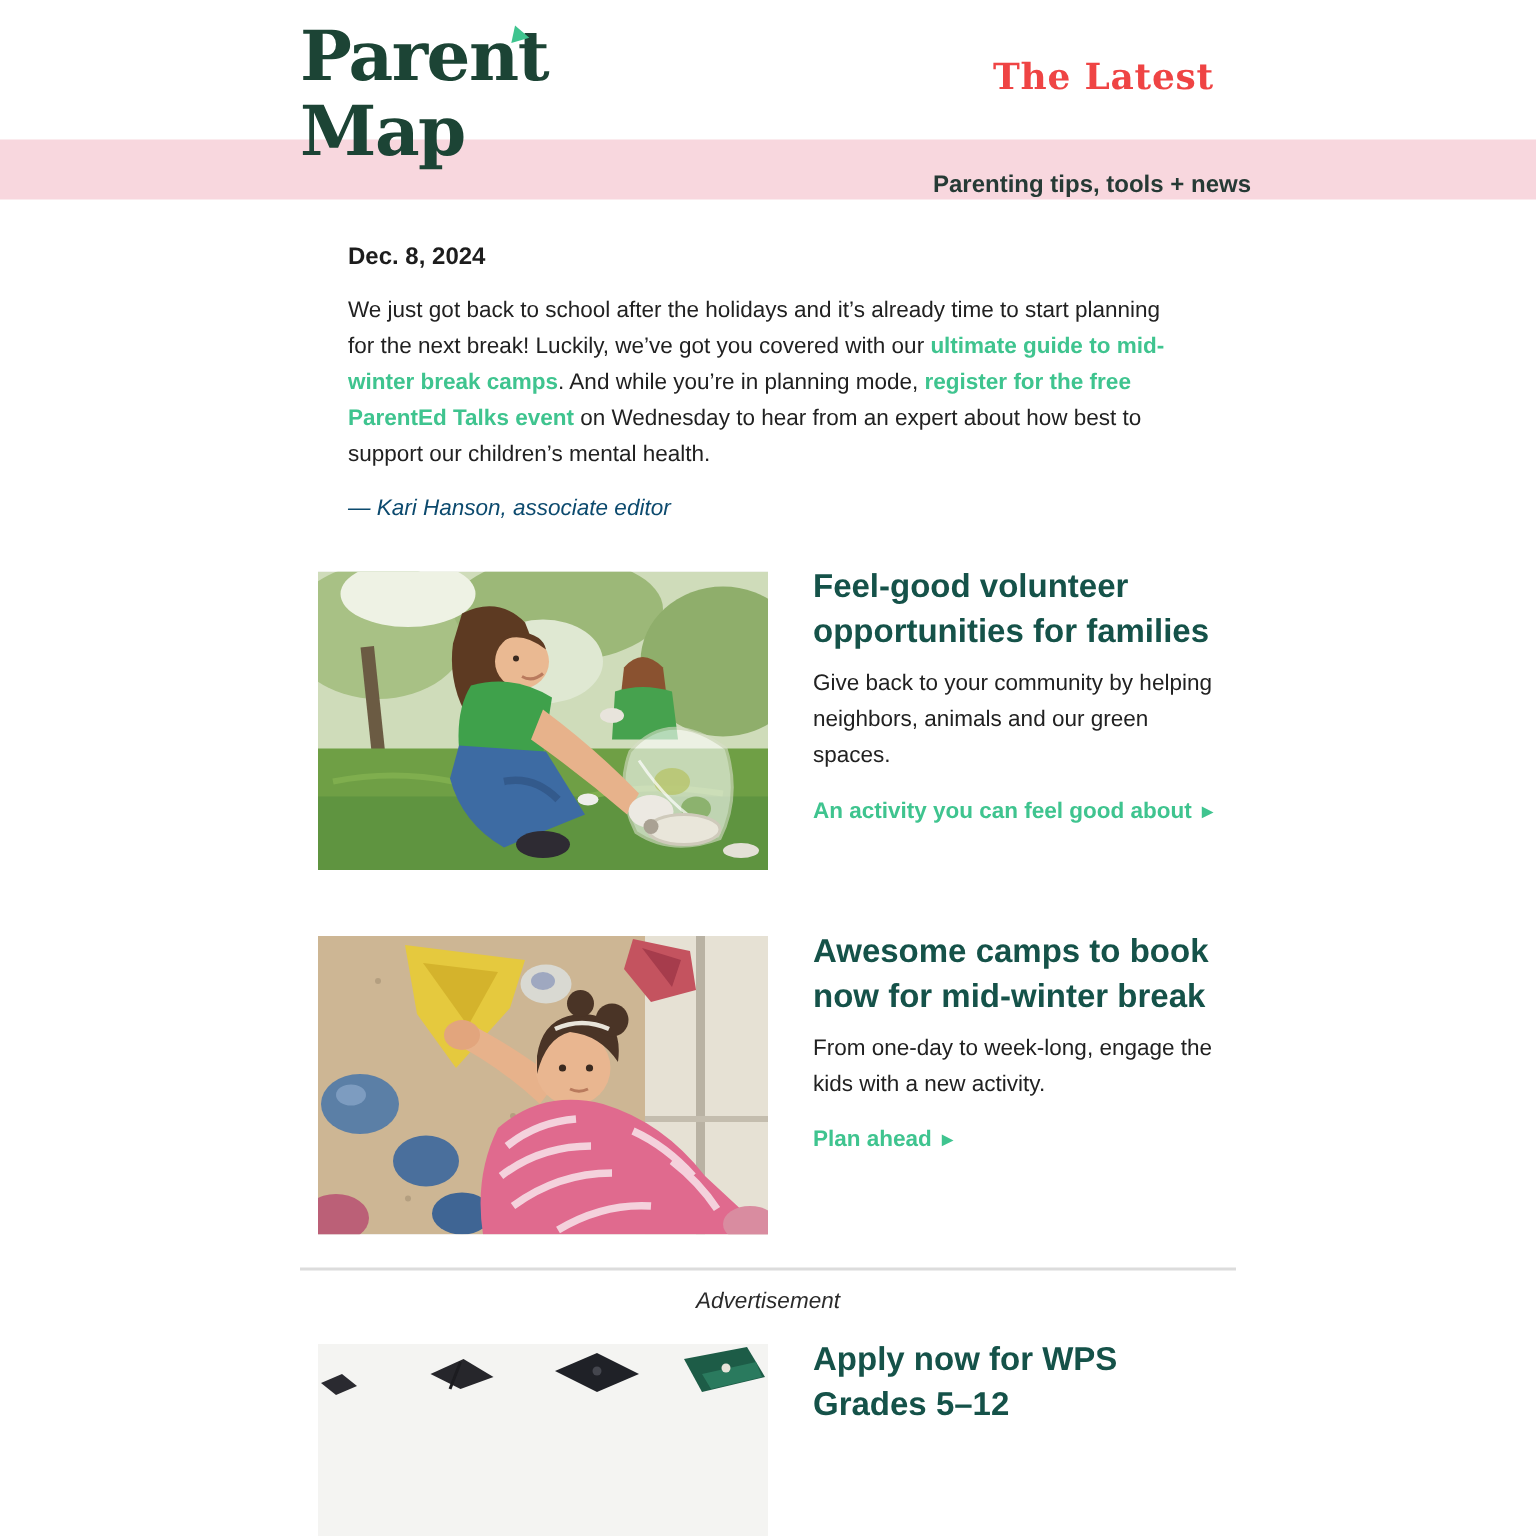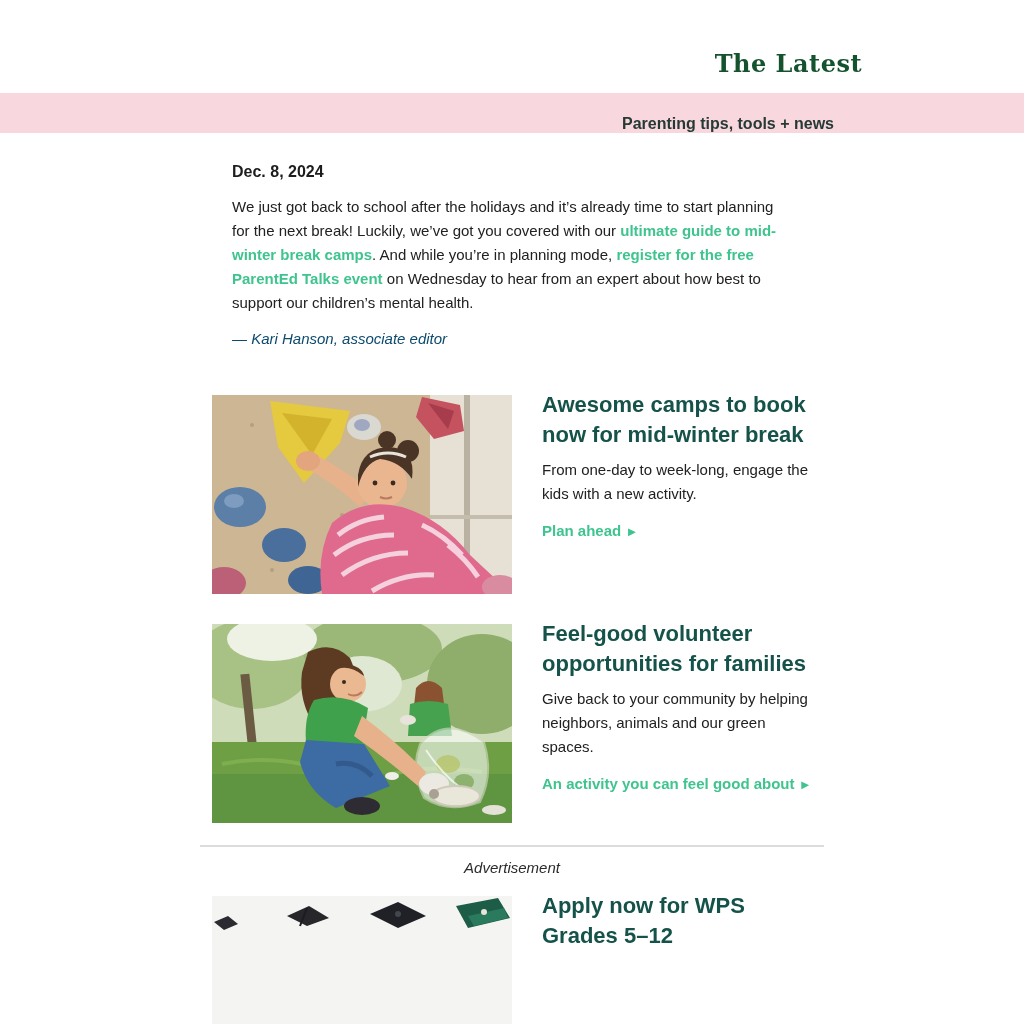--- a/index.html
+++ b/index.html
@@ -24,23 +24,23 @@
   .logo .tri {
     position:absolute; left:142px; top:6px;
     width:0; height:0;
     border-left:11px solid #3fc48f;
     border-top:6px solid transparent;
     border-bottom:6px solid transparent;
     transform:rotate(12deg);
   }
   .edition {
     position:absolute; left:662px; top:36px; width:200px; z-index:3;
-    text-align:right;
+    text-align:left;
     font-family:"DejaVu Serif", serif; font-weight:bold;
-    font-size:24px; color:#14532d; letter-spacing:0.5px;margin-top:13px;
+    font-size:24px; color:#ef4444; letter-spacing:0.5px;
   }
   .tagline {
     position:absolute; left:528px; top:115px; width:400px; z-index:3;
     text-align:center; font-weight:bold; font-size:16px; color:#263a35;
   }
 
   
   .main { width:624px; margin:0 auto; }
   .date { margin:30px 32px 0 32px; font-weight:bold; font-size:16px; color:#1d1d1d; }
   .para { margin:14px 41px 0 32px; font-size:15px; line-height:24px; color:#212121; }
@@ -71,76 +71,38 @@
   .article-row.ad { margin-top:20px; }
 </style>
 </head>
 <body>
 
 <div class="page">
 
   <div class="header">
     <div class="pink-band"></div>
 
+    <div class="logo">
+      <span class="logo-line">Parent</span>
+      <span class="logo-line">Map</span>
+      <span class="tri"></span>
+    </div>
 
     <div class="edition">The Latest</div>
     <div class="tagline">Parenting tips, tools + news</div>
   </div>
 
   <div class="main">
 
     <div class="date">Dec. 8, 2024</div>
 
     <p class="para"><span>We just got back to school after the holidays and it’s already time to start planning for the next break! Luckily, we’ve got you covered with our </span><a class="green-link">ultimate guide to mid-winter break camps</a><span>. And while you’re in planning mode, </span><a class="green-link">register for the free ParentEd Talks event</a><span> on Wednesday to hear from an expert about how best to support our children’s mental health.</span></p>
 
 
     <div class="byline">— Kari Hanson, associate editor</div>
-
-    <div class="article-row first">
-      <div class="article-image">
-        <svg viewBox="0 0 300 199" preserveAspectRatio="none">
-          <rect x="0" y="0" width="300" height="199" fill="#cdb694"></rect>
-          <rect x="218" y="0" width="82" height="199" fill="#e6e1d4"></rect>
-          <rect x="252" y="0" width="6" height="199" fill="#b9b2a3"></rect>
-          <rect x="218" y="120" width="82" height="4" fill="#c4bdae"></rect>
-          <circle cx="40" cy="30" r="2" fill="#b49f80"></circle>
-            <circle cx="130" cy="120" r="2" fill="#b49f80"></circle>
-            <circle cx="60" cy="175" r="2" fill="#b49f80"></circle>
-          <polygon points="58,6 138,16 128,48 92,88 66,52" fill="#e5c93e"></polygon>
-          <polygon points="70,18 120,24 100,60" fill="#d4b32c"></polygon>
-          <ellipse cx="152" cy="32" rx="17" ry="13" fill="#d9d9d2"></ellipse>
-          <ellipse cx="150" cy="30" rx="8" ry="6" fill="#9fa8c0"></ellipse>
-          <polygon points="210,2 248,10 252,36 222,44 204,22" fill="#c4535f"></polygon>
-          <polygon points="216,8 242,16 236,34" fill="#a63c4c"></polygon>
-          <ellipse cx="28" cy="112" rx="26" ry="20" fill="#5b7fa6"></ellipse>
-          <ellipse cx="22" cy="106" rx="10" ry="7" fill="#7d9cc0"></ellipse>
-          <ellipse cx="72" cy="150" rx="22" ry="17" fill="#4a6f9c"></ellipse>
-          <ellipse cx="96" cy="185" rx="20" ry="14" fill="#3f6594"></ellipse>
-          <ellipse cx="12" cy="188" rx="22" ry="16" fill="#bb6077"></ellipse>
-          <path d="M88,70 Q120,86 148,112 L160,96 Q128,72 100,58 Z" fill="#e7b28b"></path>
-          <ellipse cx="96" cy="66" rx="12" ry="10" fill="#e2a57d"></ellipse>
-          <circle cx="170" cy="88" r="25" fill="#e9b690"></circle>
-          <path d="M146,80 Q150,52 178,52 Q204,54 200,84 Q188,66 168,64 Q152,68 146,92 Z" fill="#4a3426"></path>
-          <circle cx="196" cy="56" r="11" fill="#4a3426"></circle>
-          <circle cx="175" cy="45" r="9" fill="#4a3426"></circle>
-          <path d="M158,62 Q176,54 194,62" stroke="#e8e4da" stroke-width="3" fill="none"></path>
-          <circle cx="163" cy="88" r="2.4" fill="#3a2a20"></circle>
-          <circle cx="181" cy="88" r="2.4" fill="#3a2a20"></circle>
-          <path d="M168,102 q6,3 12,0" stroke="#b97a5d" stroke-width="2" fill="none"></path>
-          <path d="M120,128 Q150,102 190,112 Q230,124 258,160 L300,199 L110,199 Q104,160 120,128 Z" fill="#e06a8e"></path>
-          <path d="M126,140 q20,-16 46,-18 M122,160 q26,-20 60,-20 M130,180 q30,-22 66,-22 M160,196 q30,-18 62,-16 M210,130 q22,10 40,30 M236,150 q18,14 30,32" stroke="#f7e3ea" stroke-width="5" fill="none" opacity="0.85"></path>
-          <ellipse cx="288" cy="192" rx="18" ry="12" fill="#d98ca0"></ellipse>
-        </svg>
-      </div>
-      <div class="article-body">
-        <div class="article-title">Awesome camps to book now for mid-winter break</div>
-        <div class="article-desc">From one-day to week-long, engage the kids with a new activity.</div>
-        <div class="article-cta"><span>Plan ahead</span> <span class="arrow">►</span></div>
-      </div>
-    </div>
 
     <div class="article-row">
       <div class="article-image">
         <svg viewBox="0 0 300 199" preserveAspectRatio="none">
           <rect x="0" y="0" width="300" height="130" fill="#cfdcba"></rect>
           <ellipse cx="40" cy="40" rx="60" ry="45" fill="#a8c185"></ellipse>
           <ellipse cx="160" cy="25" rx="70" ry="35" fill="#9cb878"></ellipse>
           <ellipse cx="270" cy="60" rx="55" ry="50" fill="#8fae6b"></ellipse>
           <ellipse cx="60" cy="15" rx="45" ry="22" fill="#eef2e4"></ellipse>
           <ellipse cx="150" cy="60" rx="40" ry="28" fill="#dfe8d2"></ellipse>
@@ -174,20 +136,63 @@
           <ellipse cx="282" cy="186" rx="12" ry="5" fill="#e4e1d6"></ellipse>
         </svg>
       </div>
       <div class="article-body">
         <div class="article-title">Feel-good volunteer opportunities for families</div>
         <div class="article-desc">Give back to your community by helping neighbors, animals and our green spaces.</div>
         <div class="article-cta"><span>An activity you can feel good about</span> <span class="arrow">►</span></div>
       </div>
     </div>
 
+    <div class="article-row first">
+      <div class="article-image">
+        <svg viewBox="0 0 300 199" preserveAspectRatio="none">
+          <rect x="0" y="0" width="300" height="199" fill="#cdb694"></rect>
+          <rect x="218" y="0" width="82" height="199" fill="#e6e1d4"></rect>
+          <rect x="252" y="0" width="6" height="199" fill="#b9b2a3"></rect>
+          <rect x="218" y="120" width="82" height="4" fill="#c4bdae"></rect>
+          <circle cx="40" cy="30" r="2" fill="#b49f80"></circle>
+            <circle cx="130" cy="120" r="2" fill="#b49f80"></circle>
+            <circle cx="60" cy="175" r="2" fill="#b49f80"></circle>
+          <polygon points="58,6 138,16 128,48 92,88 66,52" fill="#e5c93e"></polygon>
+          <polygon points="70,18 120,24 100,60" fill="#d4b32c"></polygon>
+          <ellipse cx="152" cy="32" rx="17" ry="13" fill="#d9d9d2"></ellipse>
+          <ellipse cx="150" cy="30" rx="8" ry="6" fill="#9fa8c0"></ellipse>
+          <polygon points="210,2 248,10 252,36 222,44 204,22" fill="#c4535f"></polygon>
+          <polygon points="216,8 242,16 236,34" fill="#a63c4c"></polygon>
+          <ellipse cx="28" cy="112" rx="26" ry="20" fill="#5b7fa6"></ellipse>
+          <ellipse cx="22" cy="106" rx="10" ry="7" fill="#7d9cc0"></ellipse>
+          <ellipse cx="72" cy="150" rx="22" ry="17" fill="#4a6f9c"></ellipse>
+          <ellipse cx="96" cy="185" rx="20" ry="14" fill="#3f6594"></ellipse>
+          <ellipse cx="12" cy="188" rx="22" ry="16" fill="#bb6077"></ellipse>
+          <path d="M88,70 Q120,86 148,112 L160,96 Q128,72 100,58 Z" fill="#e7b28b"></path>
+          <ellipse cx="96" cy="66" rx="12" ry="10" fill="#e2a57d"></ellipse>
+          <circle cx="170" cy="88" r="25" fill="#e9b690"></circle>
+          <path d="M146,80 Q150,52 178,52 Q204,54 200,84 Q188,66 168,64 Q152,68 146,92 Z" fill="#4a3426"></path>
+          <circle cx="196" cy="56" r="11" fill="#4a3426"></circle>
+          <circle cx="175" cy="45" r="9" fill="#4a3426"></circle>
+          <path d="M158,62 Q176,54 194,62" stroke="#e8e4da" stroke-width="3" fill="none"></path>
+          <circle cx="163" cy="88" r="2.4" fill="#3a2a20"></circle>
+          <circle cx="181" cy="88" r="2.4" fill="#3a2a20"></circle>
+          <path d="M168,102 q6,3 12,0" stroke="#b97a5d" stroke-width="2" fill="none"></path>
+          <path d="M120,128 Q150,102 190,112 Q230,124 258,160 L300,199 L110,199 Q104,160 120,128 Z" fill="#e06a8e"></path>
+          <path d="M126,140 q20,-16 46,-18 M122,160 q26,-20 60,-20 M130,180 q30,-22 66,-22 M160,196 q30,-18 62,-16 M210,130 q22,10 40,30 M236,150 q18,14 30,32" stroke="#f7e3ea" stroke-width="5" fill="none" opacity="0.85"></path>
+          <ellipse cx="288" cy="192" rx="18" ry="12" fill="#d98ca0"></ellipse>
+        </svg>
+      </div>
+      <div class="article-body">
+        <div class="article-title">Awesome camps to book now for mid-winter break</div>
+        <div class="article-desc">From one-day to week-long, engage the kids with a new activity.</div>
+        <div class="article-cta"><span>Plan ahead</span> <span class="arrow">►</span></div>
+      </div>
+    </div>
+
     <hr class="divider">
 
     <div class="ad-label">Advertisement</div>
 
     <div class="article-row ad">
       <div class="article-image">
         <svg viewBox="0 0 300 199" preserveAspectRatio="none">
           <rect x="0" y="0" width="300" height="199" fill="#f4f4f2"></rect>
           <polygon points="2,26 16,20 26,28 12,34" fill="#2a2a30"></polygon>
           <polygon points="75,20 97,10 117,22 95,30" fill="#26262b"></polygon>

